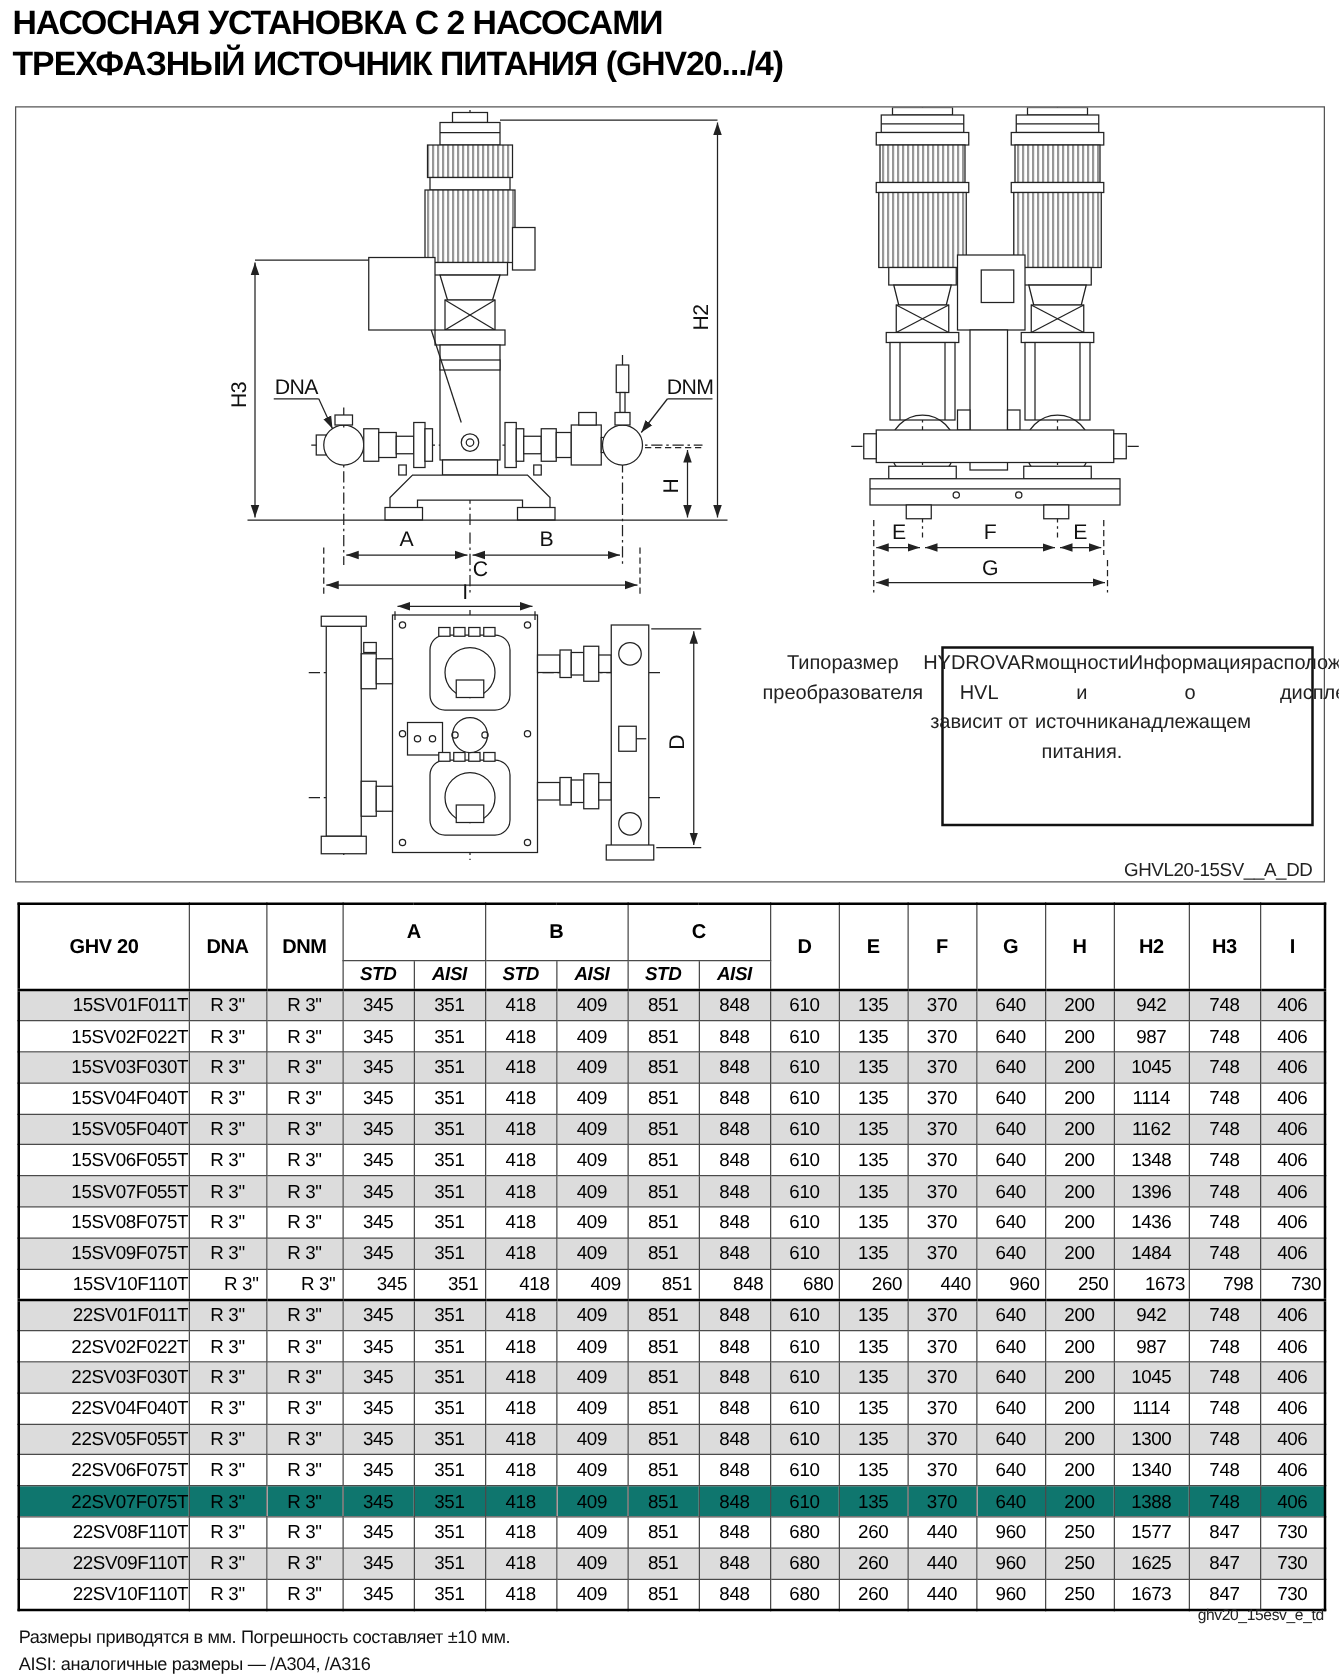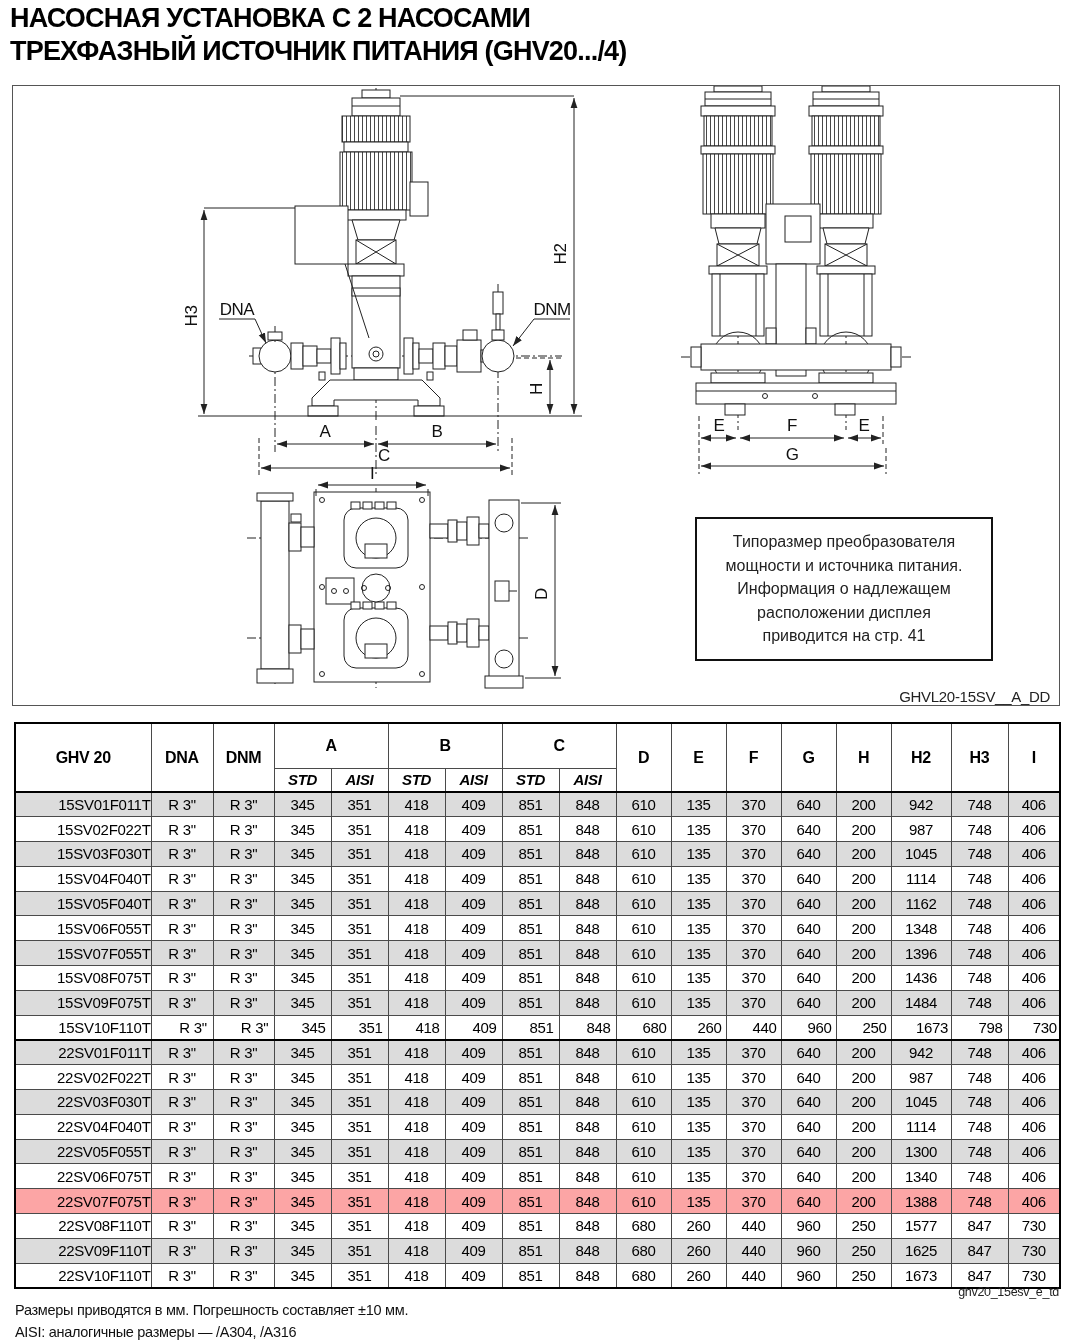--- a/index.html
+++ b/index.html
@@ -6,22 +6,22 @@
   body{
     width:1071px;height:1342px;background:#ffffff;position:relative;
     font-family:"Liberation Sans",sans-serif;color:#000;overflow:hidden;
   }
   .title{position:absolute;left:10px;top:2px;font-weight:bold;font-size:27px;
          line-height:33px;letter-spacing:-0.8px;white-space:nowrap;}
   .drawing-box{position:absolute;left:12px;top:85px;width:1046px;height:619px;
                border:1.5px solid #555;}
   .drawing-box svg{position:absolute;left:0;top:0;}
   svg text{font-family:"Liberation Sans",sans-serif;font-size:17px;fill:#111;letter-spacing:-0.5px;}
-  .note-box{position:absolute;left:682px;top:431px;width:294px;height:140px;
-            border:2px solid #111;display:flex;flex-direction:column;justify-content:center;
+  .note-box{position:absolute;left:740px;top:431px;width:294px;height:140px;
+            border:2px solid #111;display:flex;flex-direction:row;justify-content:center;
             text-align:center;font-size:16px;line-height:23.5px;color:#222;}
   .note-box span{display:block;}
   .dwg-code{position:absolute;right:9px;bottom:0;font-size:15px;letter-spacing:-0.3px;color:#222;}
   .tablewrap{position:absolute;left:14px;top:722px;}
   table{border-collapse:collapse;table-layout:fixed;width:1045px;font-size:15px;letter-spacing:-0.3px;}
   th,td{border:1px solid #4a4a4a;text-align:center;padding:0;white-space:nowrap;overflow:hidden;}
   table{border:2.5px solid #000;}
   thead th{font-weight:bold;background:#fff;}
   thead tr.main{height:45px;font-size:16px;}
   thead tr.sub{height:24px;font-size:15px;}
@@ -283,20 +283,21 @@
     <line x1="688" y1="380" x2="871" y2="380" marker-start="url(#ar)" marker-end="url(#ar)"></line>
   </g>
   <text x="706" y="345" text-anchor="middle">E</text>
   <text x="779" y="345" text-anchor="middle">F</text>
   <text x="851" y="345" text-anchor="middle">E</text>
   <text x="779" y="374" text-anchor="middle">G</text>
 </svg>
 
   <div class="note-box">
     <span>Типоразмер преобразователя</span>
+    <span>HYDROVAR HVL зависит от</span>
     <span>мощности и источника питания.</span>
     <span>Информация о надлежащем</span>
     <span>расположении дисплея</span>
     <span>приводится на стр. 41</span>
   </div>
   <div class="dwg-code">GHVL20-15SV__A_DD</div>
 </div>
 
 <div class="tablewrap">
 <table>
@@ -643,21 +644,21 @@
           <td>848</td>
           <td>610</td>
           <td>135</td>
           <td>370</td>
           <td>640</td>
           <td>200</td>
           <td>1340</td>
           <td>748</td>
           <td>406</td>
         </tr>
-        <tr style="background: #fca5a5;">
+        <tr style="background: #0f766e;">
           <td class="model">22SV07F075T</td>
           <td>R 3"</td>
           <td>R 3"</td>
           <td>345</td>
           <td>351</td>
           <td>418</td>
           <td>409</td>
           <td>851</td>
           <td>848</td>
           <td>610</td>

